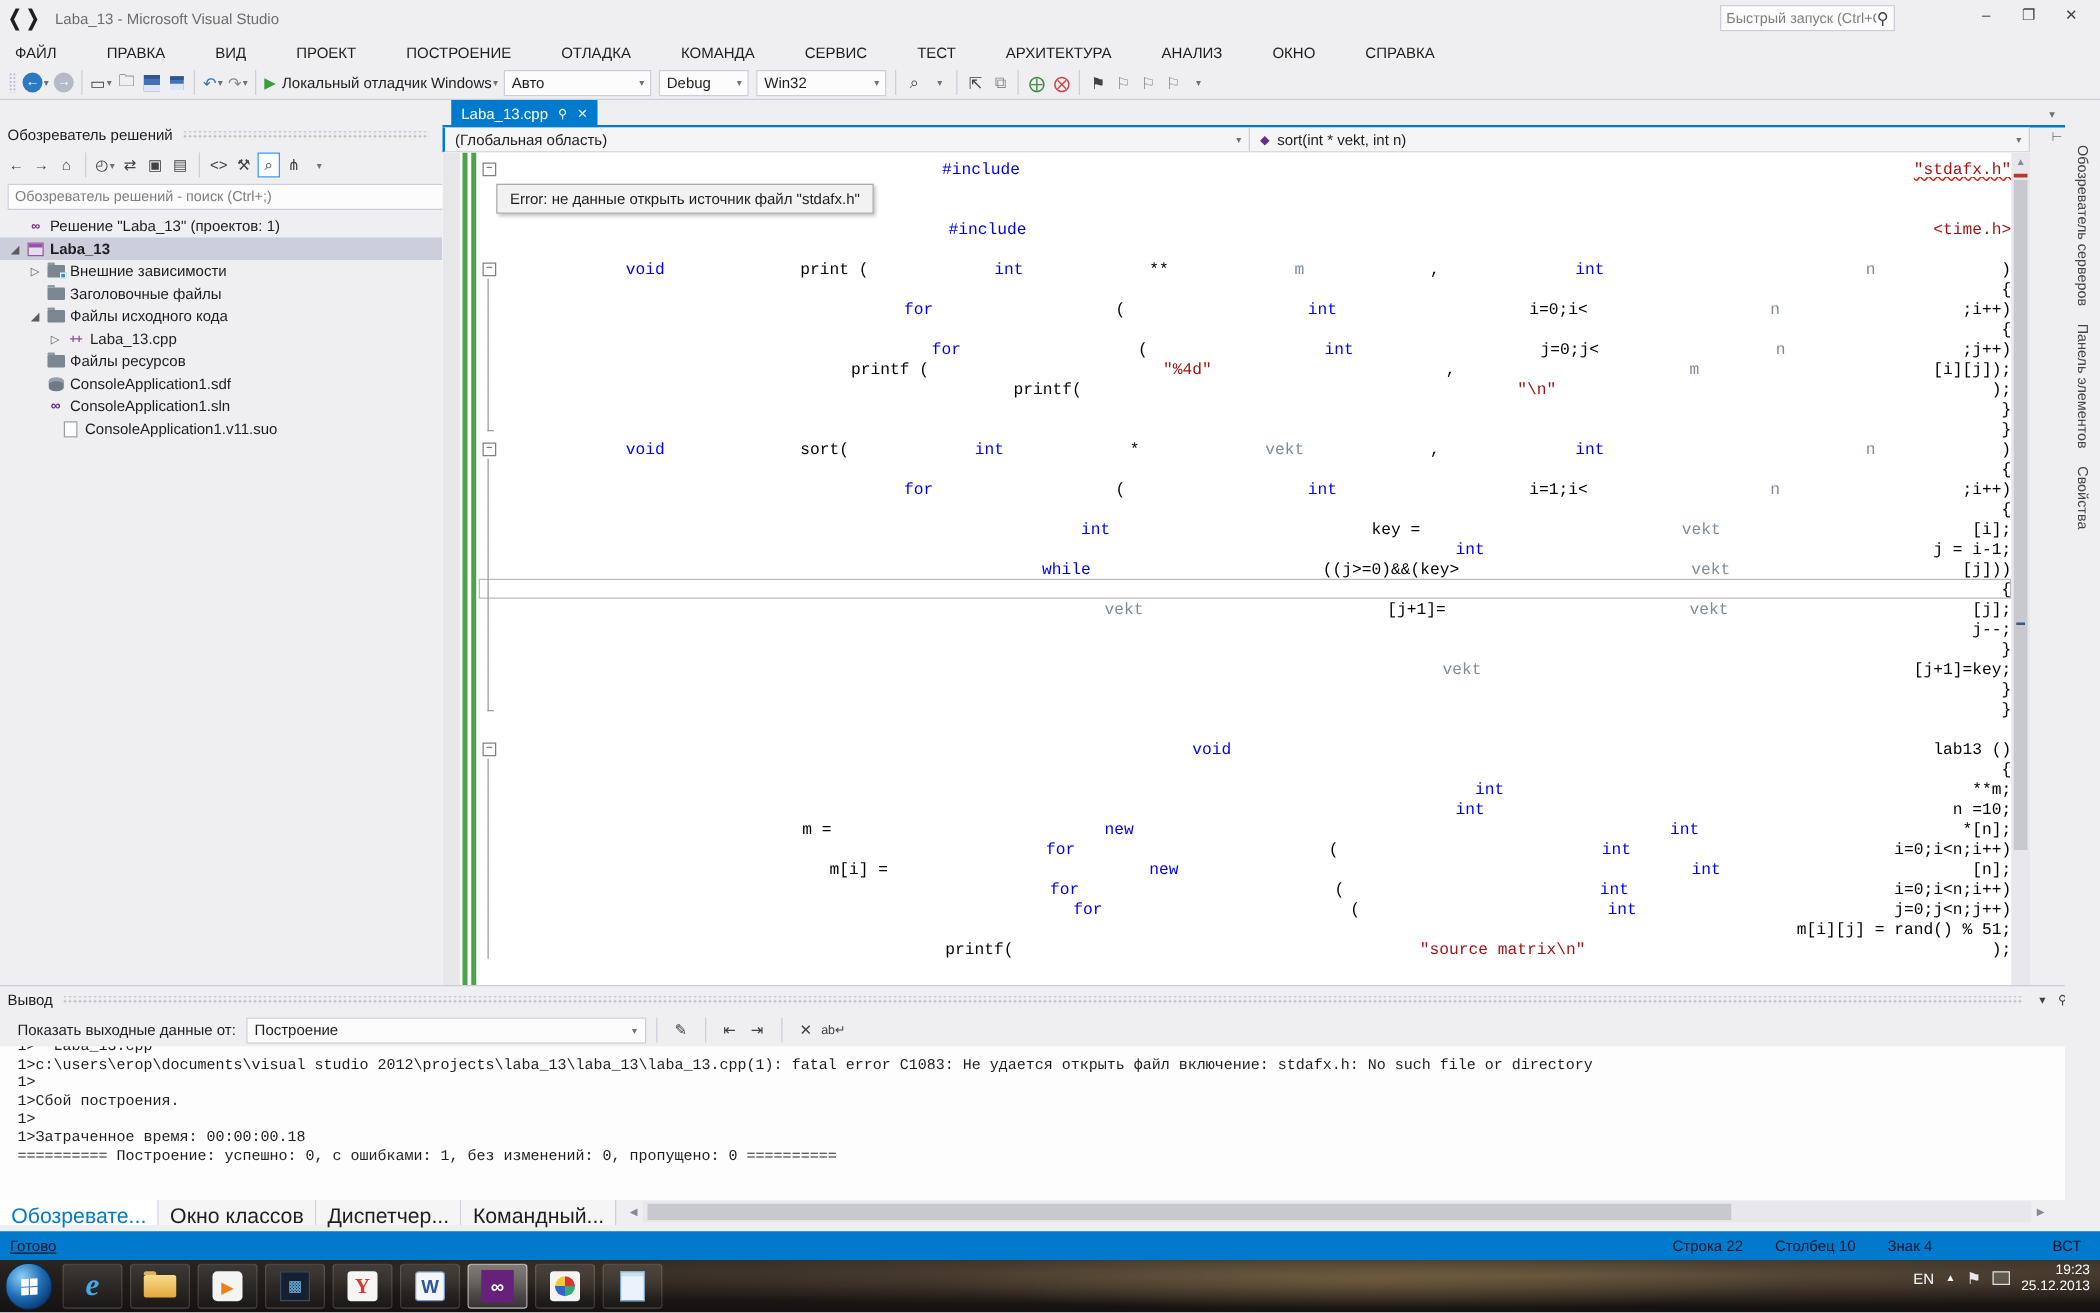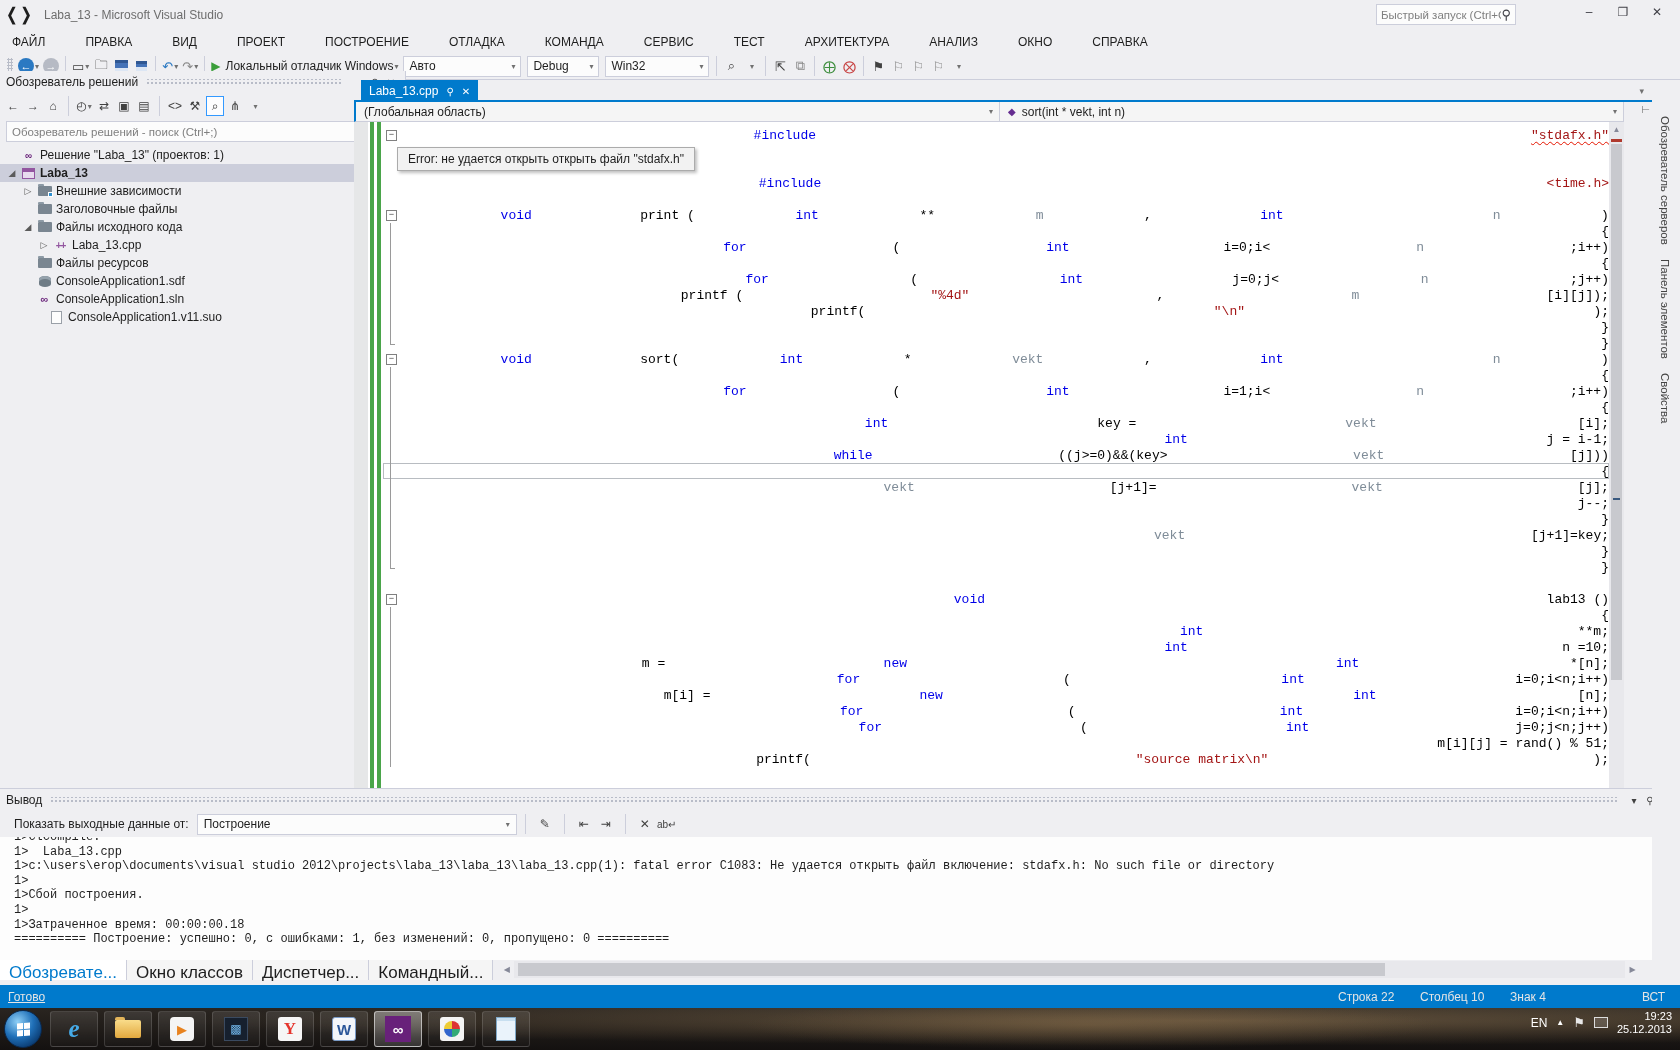--- a/index.html
+++ b/index.html
@@ -32,21 +32,21 @@
   .floppy { width:13px; height:13px; background:#4472B7; box-shadow:inset 0 -5px 0 #DCE6F4, inset 0 3px 0 #2F5793; }
   .combo { height:21px; background:#FCFCFC; border:1px solid #CCCEDB; display:flex; align-items:center; font-size:12px; color:#1E1E1E; padding:0 5px; margin:0 3px; }
   .combo .dd { margin-left:auto; padding-left:6px; }
   .play { color:#3A9E3A; font-size:12px; margin-right:5px; }
   .dbg-label { font-size:12px; color:#1E1E1E; }
   .gicon { color:#8A8A8A; }
   .g-green { color:#3E8E3E; }
   .g-red { color:#C84545; }
 
   
-  .sol-exp { position:absolute; left:0; top:71px; width:406px; height:880px; background:#EFEFF2; border-right:1px solid #CCCEDB; }
+  .sol-exp { position:absolute; left:0; top:97px; width:406px; height:880px; background:#EFEFF2; border-right:1px solid #CCCEDB; }
   .panel-head { height:22px; display:flex; align-items:center; padding:0 6px; font-size:12px; color:#1E1E1E; }
   .panel-head .dots { flex:1; height:7px; margin:0 8px; background-image:radial-gradient(#B8BCC8 1px, transparent 1.1px); background-size:4px 4px; background-position:0 2px; }
   .ph-btn { width:16px; text-align:center; font-size:10px; color:#414141; }
   .se-tools { height:26px; display:flex; align-items:center; padding:0 4px; gap:2px; }
   .se-ic { min-width:18px; height:20px; display:flex; align-items:center; justify-content:center; font-size:12px; color:#414141; }
   .se-ic.boxed { border:1px solid #3399FF; background:#FDFDFE; }
   .se-search { margin:2px 6px; height:21px; background:#FCFCFC; border:1px solid #CCCEDB; display:flex; align-items:center; padding:0 5px; }
   .se-search .ph { flex:1; font-size:11.5px; color:#7F7F7F; white-space:nowrap; overflow:hidden; }
   .tree { margin-top:4px; font-size:12px; color:#1E1E1E; }
   .tree-row { height:18px; display:flex; align-items:center; white-space:nowrap; }
@@ -127,21 +127,21 @@
 
   
   .bottom-strip { position:absolute; left:0; top:960px; right:0; height:25px; background:#EFEFF2; display:flex; align-items:flex-start; }
   .btab { height:20px; padding:3px 9px; font-size:17px; background:#F5F5F5; border-right:1px solid #CCCEDB; color:#1E1E1E; white-space:nowrap; }
   .btab.active { background:#FFFFFF; color:#007ACC; }
   .bstrip-scroll { flex:1; height:17px; margin:1px 40px 0 6px; display:flex; align-items:center; }
   .bstrip-scroll .hs-thumb2 { height:13px; background:#C8C9CE; width:78%; margin-left:4px; }
   .bstrip-track { flex:1; height:17px; background:#E8E8EC; display:flex; align-items:center; }
 
   
-  .statusbar { position:absolute; left:0; top:985px; right:0; height:23px; background:#007ACC; color:#e5e5e5; font-size:12px; display:flex; align-items:center;text-decoration:underline; }
+  .statusbar { position:absolute; left:0; top:985px; right:0; height:23px; background:#007ACC; color:#0f172a; font-size:12px; display:flex; align-items:center;text-decoration:underline; }
   .sb-state { margin-left:8px; }
   .sb-line { position:absolute; left:1338px; } .sb-col { position:absolute; left:1420px; }
   .sb-char { position:absolute; left:1510px; } .sb-mode { position:absolute; left:1642px; }
 
   
   .taskbar { position:absolute; left:0; top:1008px; right:0; height:42px;
     background:linear-gradient(#2A2520,#141110),
                radial-gradient(ellipse at 72% 30%, rgba(140,110,70,.5), transparent 60%);
     background-blend-mode:screen; display:flex; align-items:center; }
   .taskbar::after { content:""; position:absolute; right:240px; top:0; bottom:0; width:700px;
@@ -639,21 +639,21 @@
             <span class="fold line"></span>
             <span class="ct d">            m[i][j] = rand() % 51;</span>
           </div>
           <div class="code-line">
             <span class="fold line"></span>
             <span class="ct d">    printf(</span>
             <span class="ct s">"source matrix\n"</span>
             <span class="ct d">);</span>
           </div>
         </div>
-      <div class="err-tip">Error: не удается открыть открыть файл "stdafx.h"</div>
+      <div class="err-tip">Error: не данные открыть источник файл "stdafx.h"</div>
       <div class="vscroll">
         <span class="arr" style="top:0;">▲</span>
         <div class="mark-red"></div>
         <div class="thumb" style="top:22px; height:74%;"></div>
         <div class="mark-blue"></div>
         <span class="arr" style="bottom:0;">▼</span>
       </div>
     </div>
 
     <div class="hscroll-row">
@@ -687,21 +687,20 @@
       <span class="out-ic gicon">✎</span>
       <span class="tsep" style="margin:0 8px;"></span>
       <span class="out-ic g-green">⇤</span>
       <span class="out-ic g-green">⇥</span>
       <span class="tsep" style="margin:0 8px;"></span>
       <span class="out-ic g-red">✕</span>
       <span class="out-ic" style="font-size:10px;">ab↵</span>
     </div>
     <div class="out-text">
         <div class="inner" id="outlines">
-          <div class="out-line">1&gt;ClCompile:</div>
           <div class="out-line">1&gt;  Laba_13.cpp</div>
           <div class="out-line">1&gt;c:\users\erop\documents\visual studio 2012\projects\laba_13\laba_13\laba_13.cpp(1): fatal error C1083: Не удается открыть файл включение: stdafx.h: No such file or directory</div>
           <div class="out-line">1&gt;</div>
           <div class="out-line">1&gt;Сбой построения.</div>
           <div class="out-line">1&gt;</div>
           <div class="out-line">1&gt;Затраченное время: 00:00:00.18</div>
           <div class="out-line">========== Построение: успешно: 0, с ошибками: 1, без изменений: 0, пропущено: 0 ==========</div>
         </div>
       </div>
     <div class="out-vscroll">

